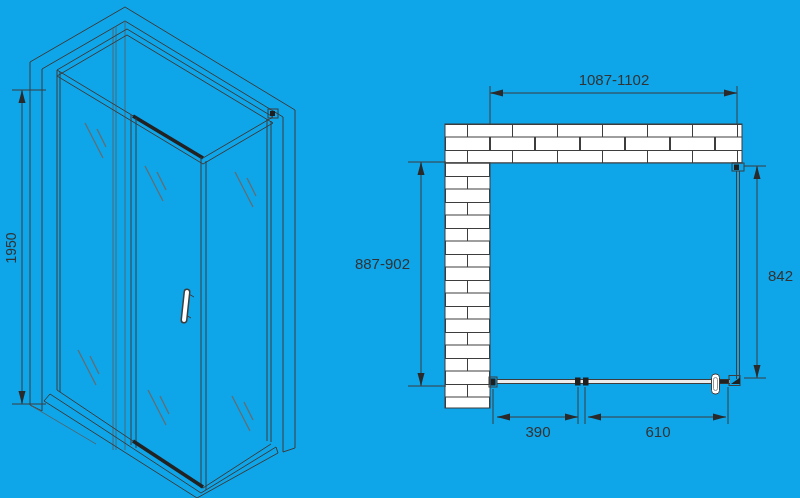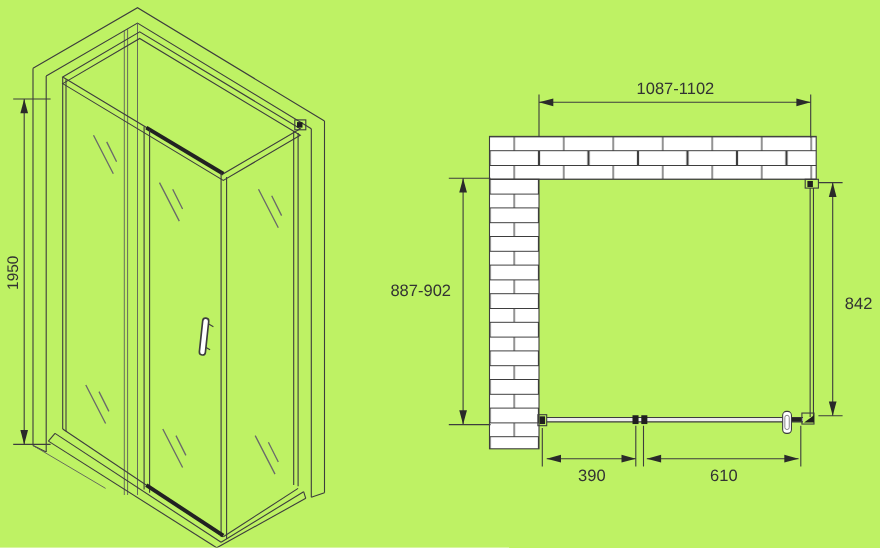--- a/index.html
+++ b/index.html
@@ -1,16 +1,16 @@
 <!DOCTYPE html>
 <html><head>
 <meta charset="utf-8">
 <style>
   html,body{margin:0;padding:0;background:#ffffff;}
-  .sheet{width:800px;height:498px;background:#bef264;position:relative;overflow:hidden;
+  .sheet{width:800px;height:498px;background:#0ea5e9;position:relative;overflow:hidden;
          font-family:"Liberation Sans", sans-serif;}
   svg{display:block;}
   .ln{stroke:#3d3d3d;stroke-width:1;fill:none;}
   .thin{stroke:#5a5a5a;stroke-width:.8;fill:none;}
   .dark{stroke:#222222;stroke-width:3.6;fill:none;}
   .filldark{fill:#1f1f1f;stroke:none;}
   .dim{stroke:#3d3d3d;stroke-width:1;fill:none;}
   .arrow{fill:#2a2a2a;stroke:none;}
   .glassmark{stroke:#6a6a6a;stroke-width:1.2;fill:none;}
   .dimtext{fill:#333333;font-size:15px;font-family:"Liberation Sans", sans-serif;}

